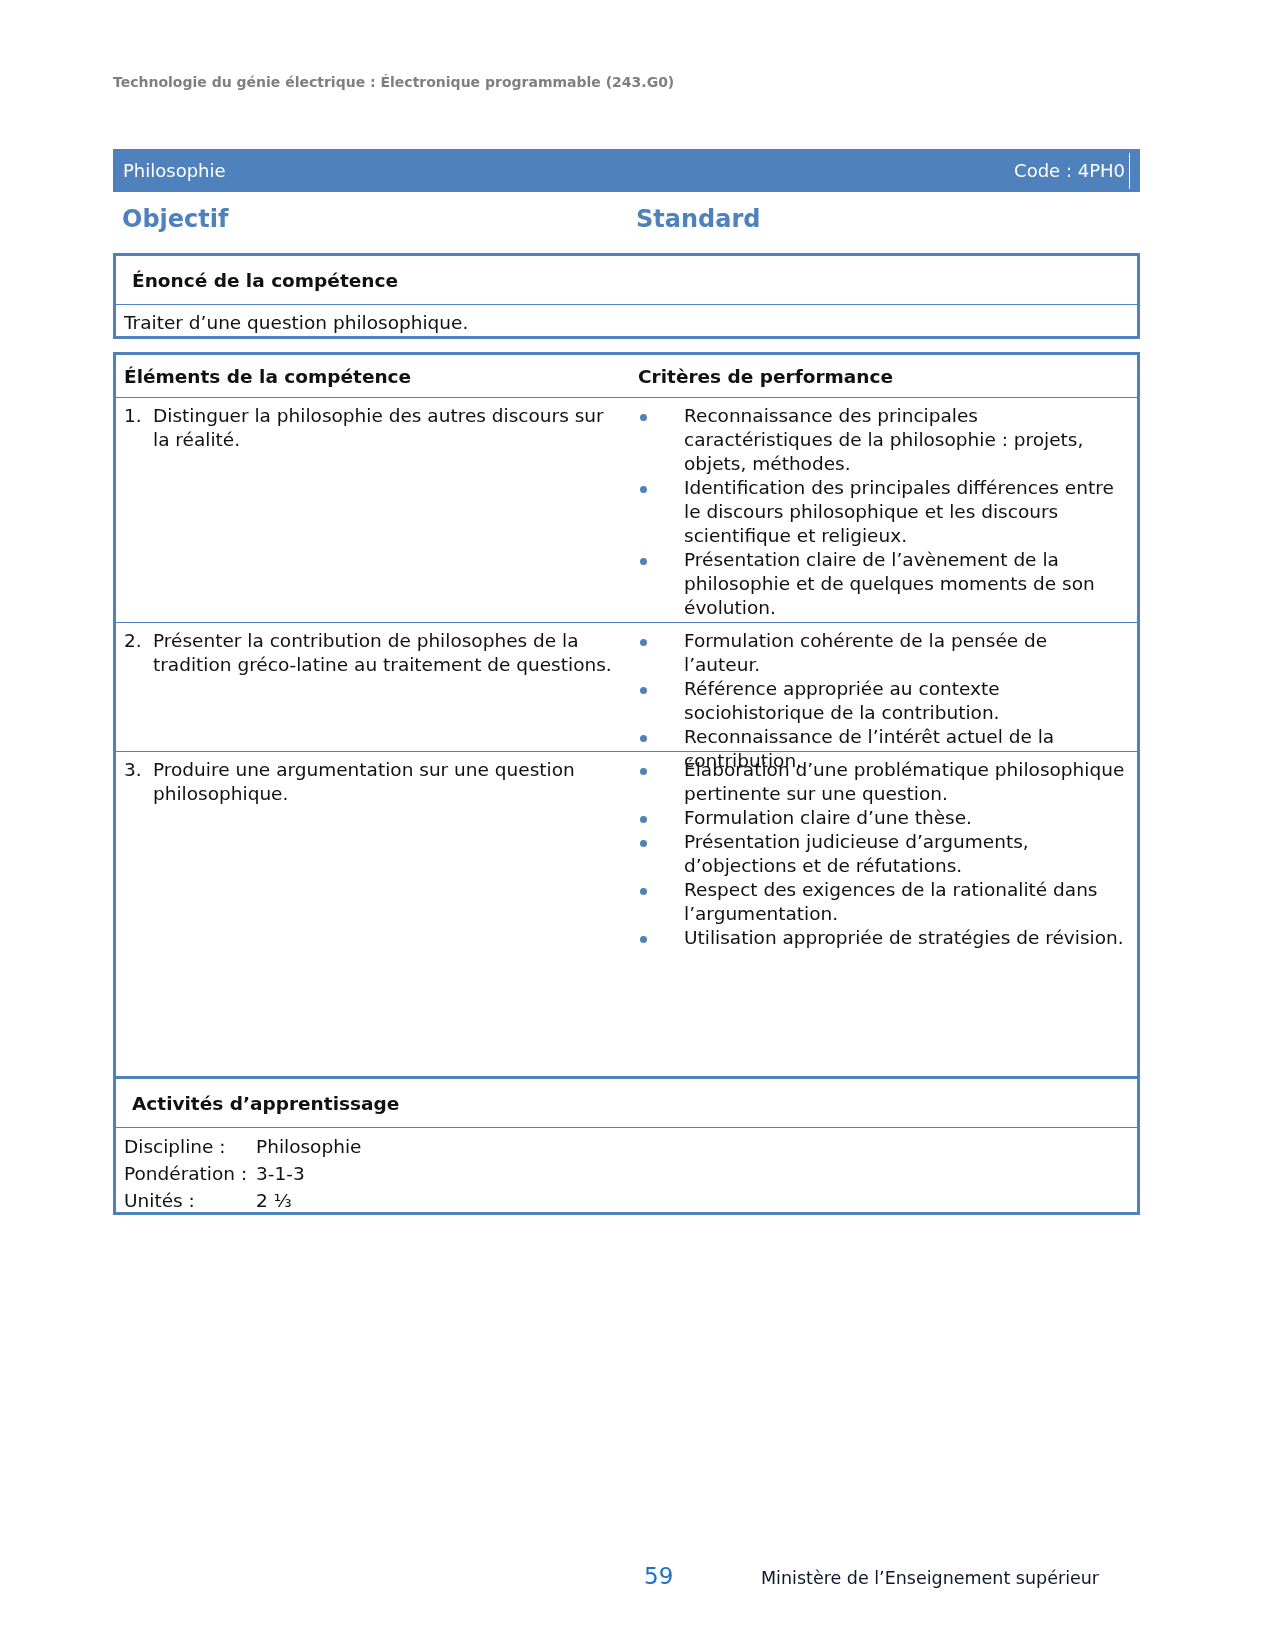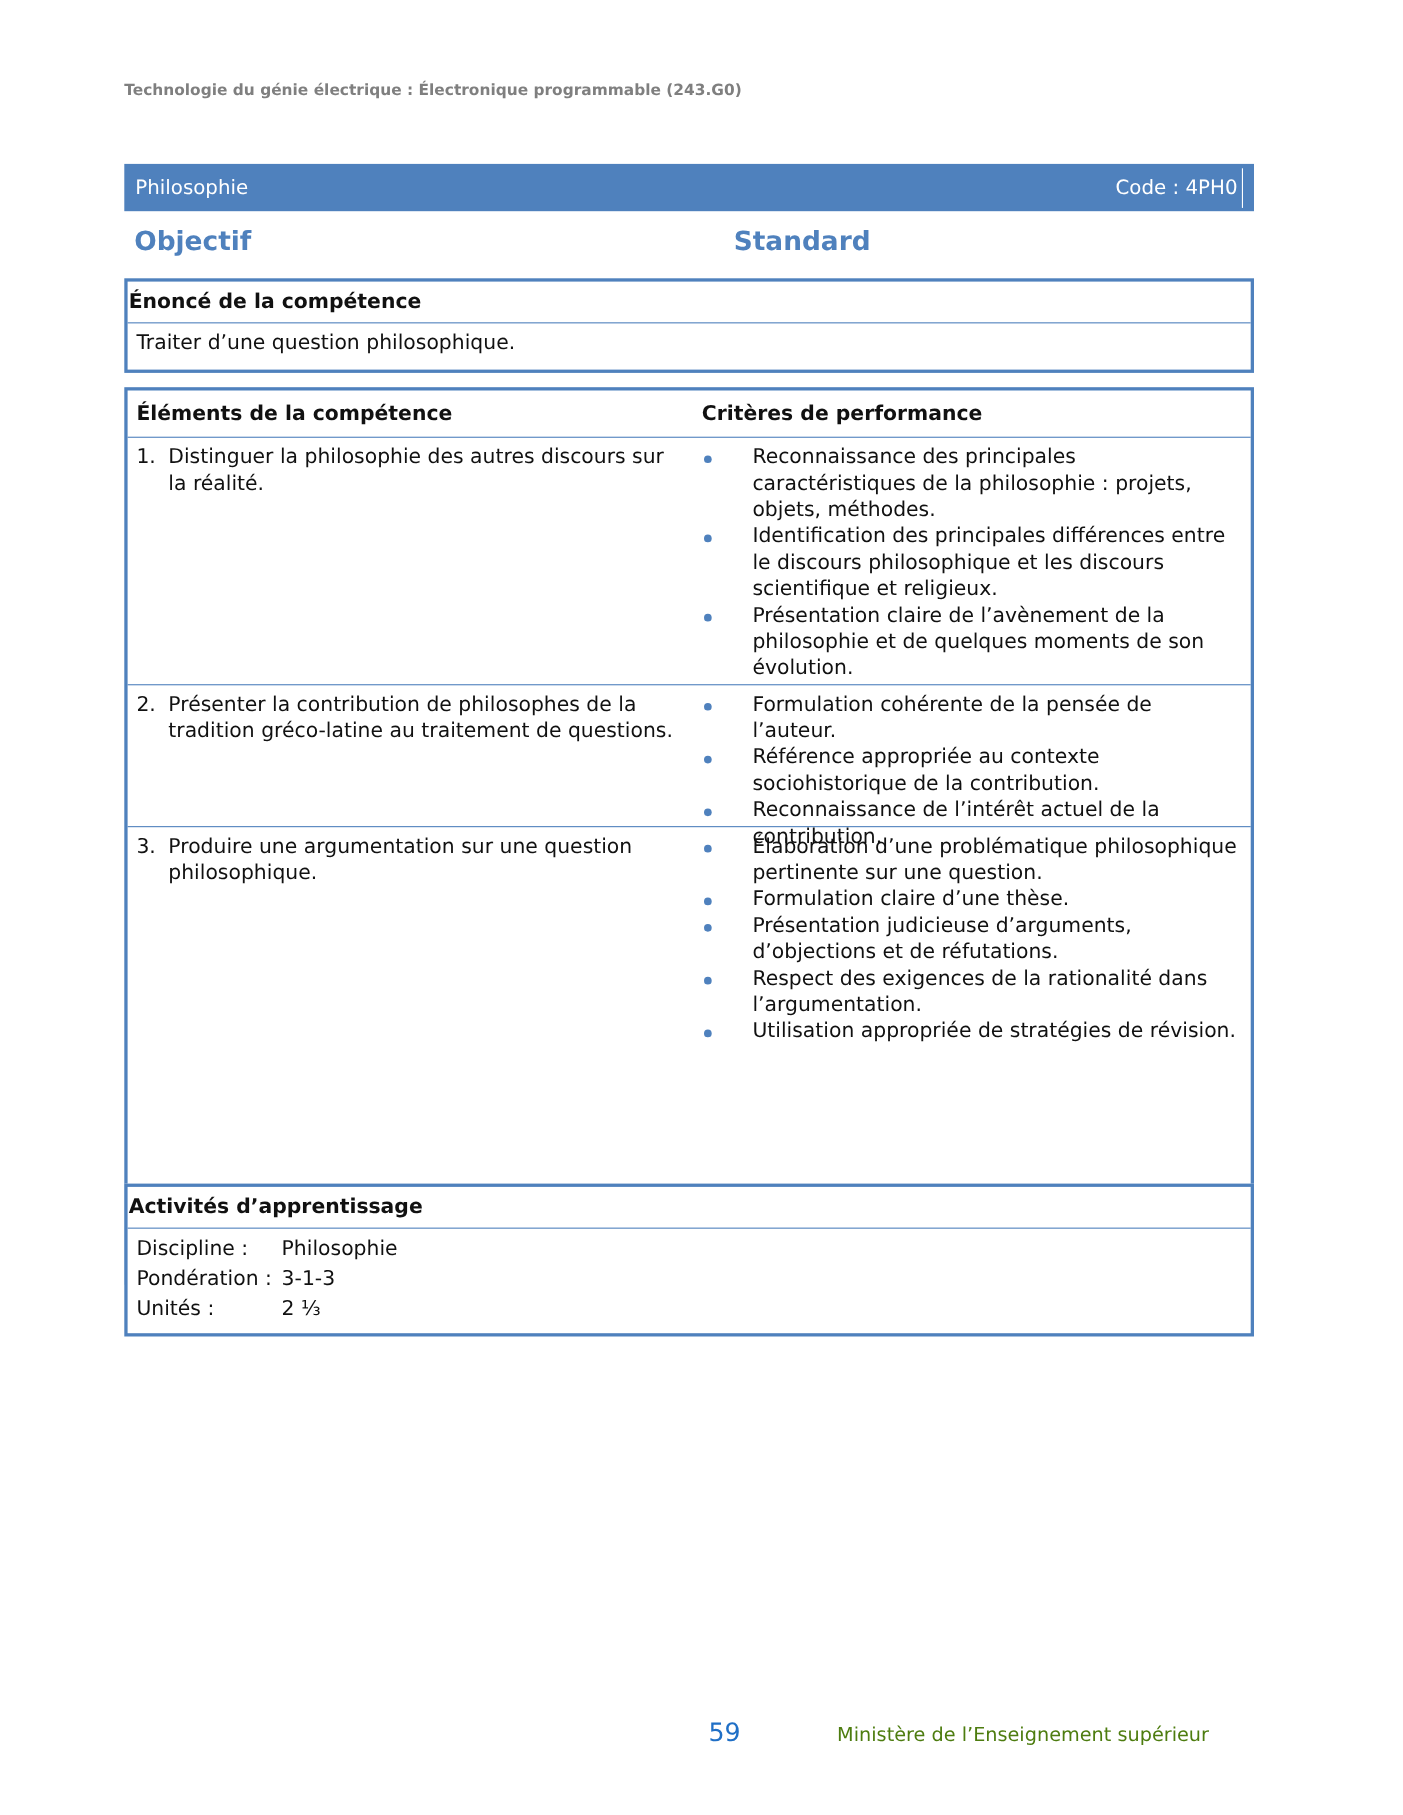--- a/index.html
+++ b/index.html
@@ -55,35 +55,35 @@
       height: 32px;
     }
     .section-headings .h {
       position: absolute;
       top: 0;
       font-size: 24px;
       font-weight: bold;
       color: #4f81bd;
     }
     .section-headings .objectif { left: 9px; }
-    .section-headings .standard { left: 523px; margin-left: 31px; }
+    .section-headings .standard { left: 523px; }
 
     .box {
       position: absolute;
       left: 113px;
       width: 1027px;
       border: 3px solid #4f81bd;
       box-sizing: border-box;
       background: #fff;
     }
     .box-header {
       font-weight: bold;
       font-size: 18.5px;
-      padding: 0 1px;
-      height: 38px;
+      padding: 0 16px;
+      height: 49px;
       display: flex;
       align-items: center;
       border-bottom: 1.5px solid #4f81bd;
       box-sizing: border-box;
     }
     .box-body {
       font-size: 18.5px;
       padding: 6px 8px;
       line-height: 24px;
     }
@@ -159,21 +159,21 @@
       left: 644px;
       top: 1563px;
       font-size: 23px;
       color: #1f6fc6;
     }
     .footer-ministry {
       position: absolute;
       left: 761px;
       top: 1568px;
       font-size: 17.5px;
-      color: #4d7c0f;
+      color: #0f172a;
     }
   </style>
 </head>
 <body>
 
 <div class="running-header">Technologie du génie électrique : Électronique programmable (243.G0)</div>
 
 <div class="course-bar">
   <span>Philosophie</span>
   <span class="code">Code : 4PH0</span>

